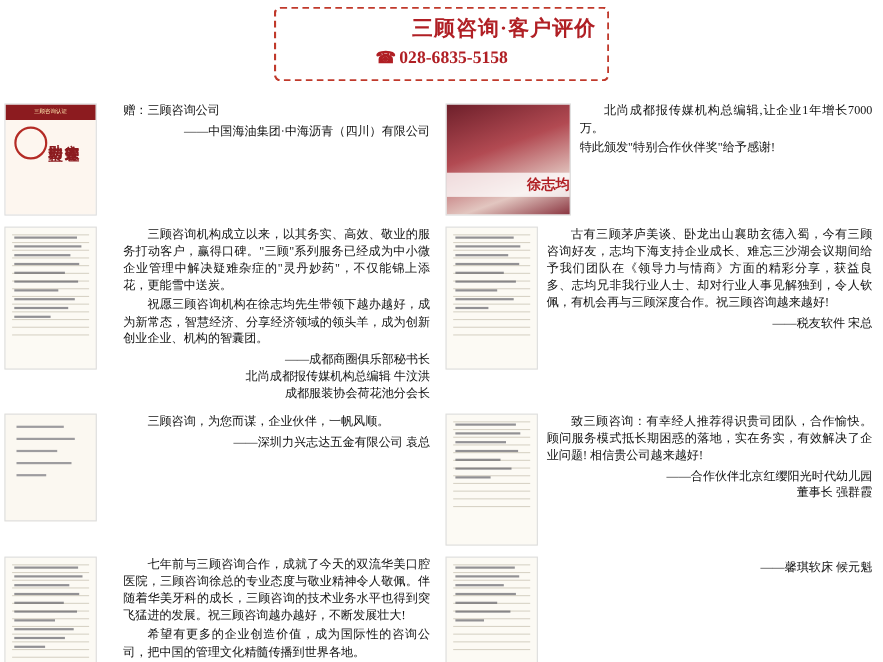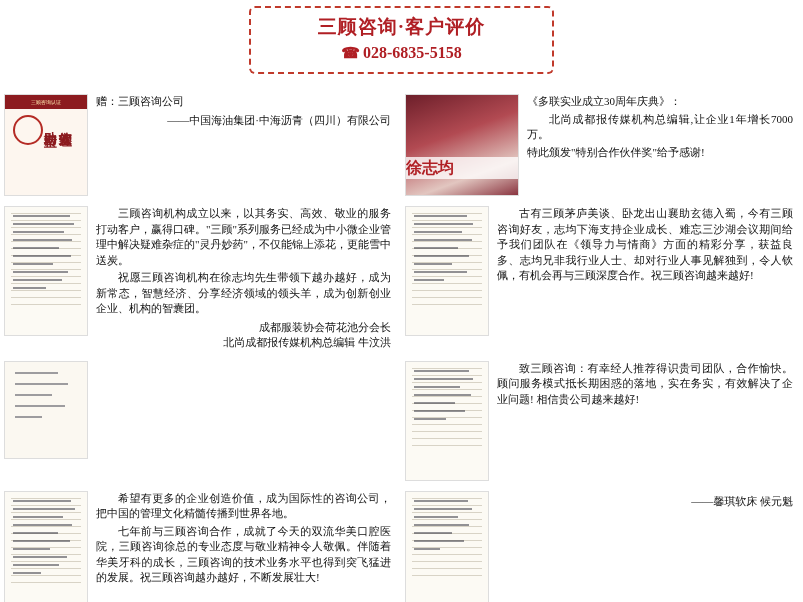--- a/index.html
+++ b/index.html
@@ -21,20 +21,21 @@
     text-align:center;
     box-sizing:border-box;
   }
   .header-title{
     color:#b01f24;
     font-size:19px;
     font-weight:bold;
     letter-spacing:1px;
     line-height:26px;
     font-family:"Liberation Serif", serif;
+    text-align:right;
   }
   .header-phone{
     color:#b01f24;
     font-size:16px;
     font-weight:bold;
     line-height:22px;
     margin-top:2px;
     font-family:"Liberation Serif", serif;
     text-align:center;
   }
@@ -44,21 +45,21 @@
   .grid{
     position:absolute;
     top:88px;left:0;width:803px;
   }
   .row{display:flex;width:803px;}
   .cell{
     display:flex;
     box-sizing:border-box;
     padding:0 6px 0 4px;
   }
-  .cell.left{width:401px;}
+  .cell.left{width:401px;gap:16px;}
   .cell.right{width:402px;}
 
   .photo{
     flex:0 0 auto;
     border:1px solid #ddd;
     background:#f3efe7;
     overflow:hidden;
     position:relative;
   }
   .txt{
@@ -100,21 +101,21 @@
   }
 
   .award{
     width:112px;height:100px;
     background:linear-gradient(160deg,#6d1f2a,#b24a52 40%,#e2c6c0 75%,#8a3540);
   }
   .award .strip{
     position:absolute;left:0;bottom:16px;width:100%;height:22px;background:rgba(255,255,255,.78);
   }
   .award .strip span{
-    display:block;text-align:left;color:#b01f24;font-size:16px;line-height:22px;font-weight:bold;
+    display:block;text-align:right;color:#b01f24;font-size:13px;line-height:22px;font-weight:bold;
   }
 
   .letter{
     width:82px;height:118px;
     background:#fcfaf4;
   }
   .letter .lines{
     position:absolute;inset:6px;
   }
   .letter .lines i{
@@ -163,21 +164,20 @@
           </div>
         </div>
       </div>
       <div class="cell right">
         <div class="photo award">
           <div class="strip">
               <span>徐志均</span>
             </div>
         </div>
         <div class="txt">
-          <p class="noindent">《多联实业成立30周年庆典》：</p>
           <p>北尚成都报传媒机构总编辑,让企业1年增长7000万。</p>
           <p class="noindent">特此颁发"特别合作伙伴奖"给予感谢!</p>
         </div>
       </div>
     </div>
 
     <div class="spacer"></div>
 
     <div class="row">
       <div class="cell left">
@@ -208,22 +208,23 @@
               <i style="width:60%"></i>
               <i style="width:84%"></i>
               <i style="width:74%"></i>
               <i style="width:50%"></i>
             </div>
         </div>
         <div class="txt">
           <p>三顾咨询机构成立以来，以其务实、高效、敬业的服务打动客户，赢得口碑。"三顾"系列服务已经成为中小微企业管理中解决疑难杂症的"灵丹妙药"，不仅能锦上添花，更能雪中送炭。</p>
           <p>祝愿三顾咨询机构在徐志均先生带领下越办越好，成为新常态，智慧经济、分享经济领域的领头羊，成为创新创业企业、机构的智囊团。</p>
           <div class="sig">
+            <div>——成都商圈俱乐部秘书长</div>
+            <div>北尚成都报传媒机构总编辑  牛汶洪</div>
             <div>成都服装协会荷花池分会长</div>
-            <div>北尚成都报传媒机构总编辑  牛汶洪</div>
           </div>
         </div>
       </div>
       <div class="cell right">
         <div class="photo letter tall">
           <div class="lines">
               <i></i>
               <i></i>
               <i></i>
               <i></i>
@@ -245,37 +246,46 @@
               <i style="width:88%"></i>
               <i style="width:66%"></i>
               <i style="width:84%"></i>
               <i style="width:58%"></i>
               <i style="width:80%"></i>
               <i style="width:46%"></i>
             </div>
         </div>
         <div class="txt">
           <p>古有三顾茅庐美谈、卧龙出山襄助玄德入蜀，今有三顾咨询好友，志均下海支持企业成长、难忘三沙湖会议期间给予我们团队在《领导力与情商》方面的精彩分享，获益良多、志均兄非我行业人士、却对行业人事见解独到，令人钦佩，有机会再与三顾深度合作。祝三顾咨询越来越好!</p>
+          <div class="sig">
+            <div>——税友软件  宋总</div>
+          </div>
         </div>
       </div>
     </div>
 
     <div class="spacer"></div>
 
     <div class="row">
       <div class="cell left">
         <div class="photo note">
           <div class="ink" style="position:absolute;inset:10px;">
             <i style="width:70%;display:block;height:2px;background:#40404e;opacity:.5;margin-bottom:9px;"></i>
             <i style="width:86%;display:block;height:2px;background:#40404e;opacity:.5;margin-bottom:9px;"></i>
             <i style="width:60%;display:block;height:2px;background:#40404e;opacity:.5;margin-bottom:9px;"></i>
             <i style="width:80%;display:block;height:2px;background:#40404e;opacity:.5;margin-bottom:9px;"></i>
             <i style="width:44%;display:block;height:2px;background:#40404e;opacity:.5;"></i>
           </div>
         </div>
+        <div class="txt">
+          <p>三顾咨询，为您而谋，企业伙伴，一帆风顺。</p>
+          <div class="sig">
+            <div>——深圳力兴志达五金有限公司  袁总</div>
+          </div>
+        </div>
       </div>
       <div class="cell right">
         <div class="photo letter">
           <div class="lines">
               <i></i>
               <i></i>
               <i></i>
               <i></i>
               <i></i>
               <i></i>
@@ -291,20 +301,24 @@
               <i style="width:90%"></i>
               <i style="width:70%"></i>
               <i style="width:86%"></i>
               <i style="width:62%"></i>
               <i style="width:78%"></i>
               <i style="width:48%"></i>
             </div>
         </div>
         <div class="txt">
           <p>致三顾咨询：有幸经人推荐得识贵司团队，合作愉快。顾问服务模式抵长期困惑的落地，实在务实，有效解决了企业问题! 相信贵公司越来越好!</p>
+          <div class="sig">
+            <div>——合作伙伴北京红缨阳光时代幼儿园</div>
+            <div>董事长  强群霞</div>
+          </div>
         </div>
       </div>
     </div>
 
     <div class="spacer"></div>
 
     <div class="row">
       <div class="cell left">
         <div class="photo letter tall">
           <div class="lines">
@@ -329,22 +343,22 @@
               <i style="width:90%"></i>
               <i style="width:68%"></i>
               <i style="width:86%"></i>
               <i style="width:56%"></i>
               <i style="width:82%"></i>
               <i style="width:70%"></i>
               <i style="width:42%"></i>
             </div>
         </div>
         <div class="txt">
+          <p>七年前与三顾咨询合作，成就了今天的双流华美口腔医院，三顾咨询徐总的专业态度与敬业精神令人敬佩。伴随着华美牙科的成长，三顾咨询的技术业务水平也得到突飞猛进的发展。祝三顾咨询越办越好，不断发展壮大!</p>
           <p>希望有更多的企业创造价值，成为国际性的咨询公司，把中国的管理文化精髓传播到世界各地。</p>
-          <p>七年前与三顾咨询合作，成就了今天的双流华美口腔医院，三顾咨询徐总的专业态度与敬业精神令人敬佩。伴随着华美牙科的成长，三顾咨询的技术业务水平也得到突飞猛进的发展。祝三顾咨询越办越好，不断发展壮大!</p>
 
         </div>
       </div>
       <div class="cell right">
         <div class="photo letter">
           <div class="lines">
               <i></i>
               <i></i>
               <i></i>
               <i></i>

